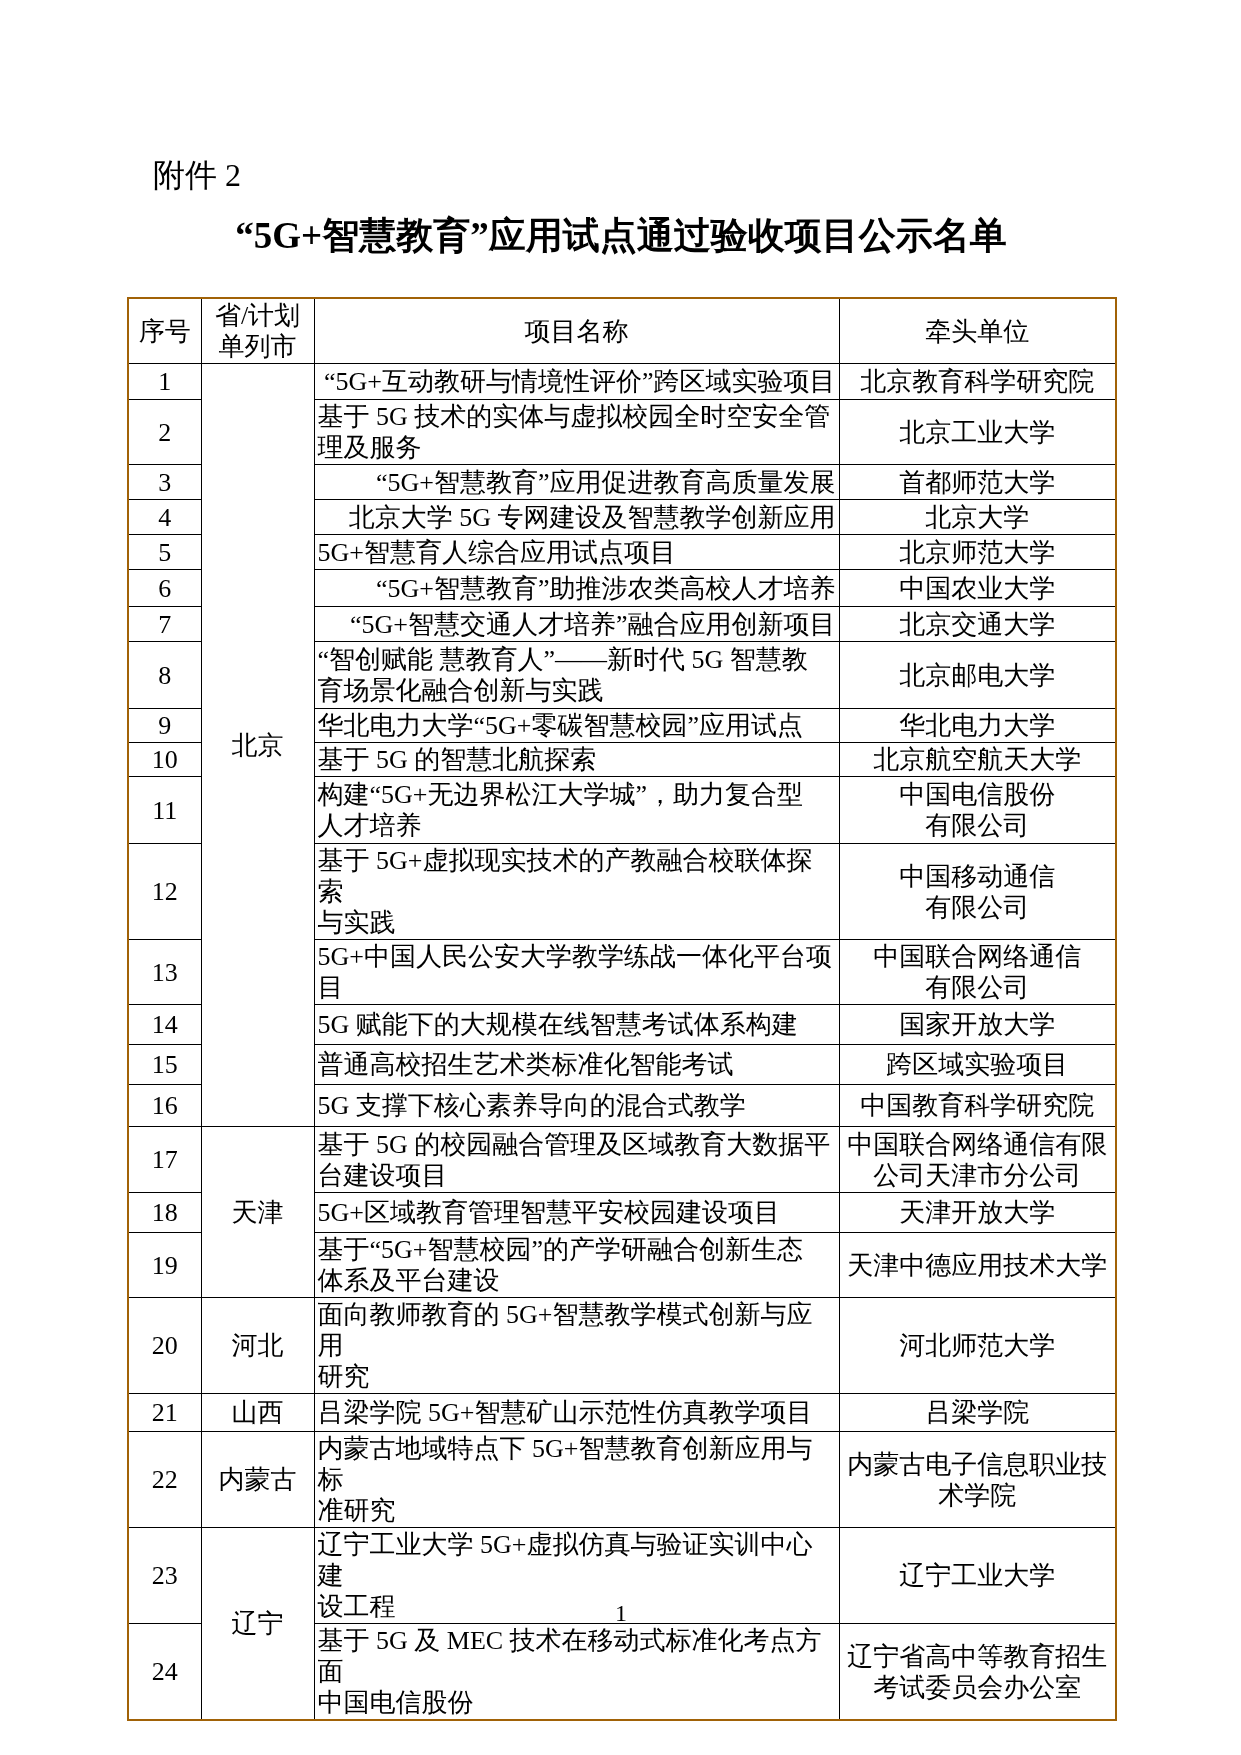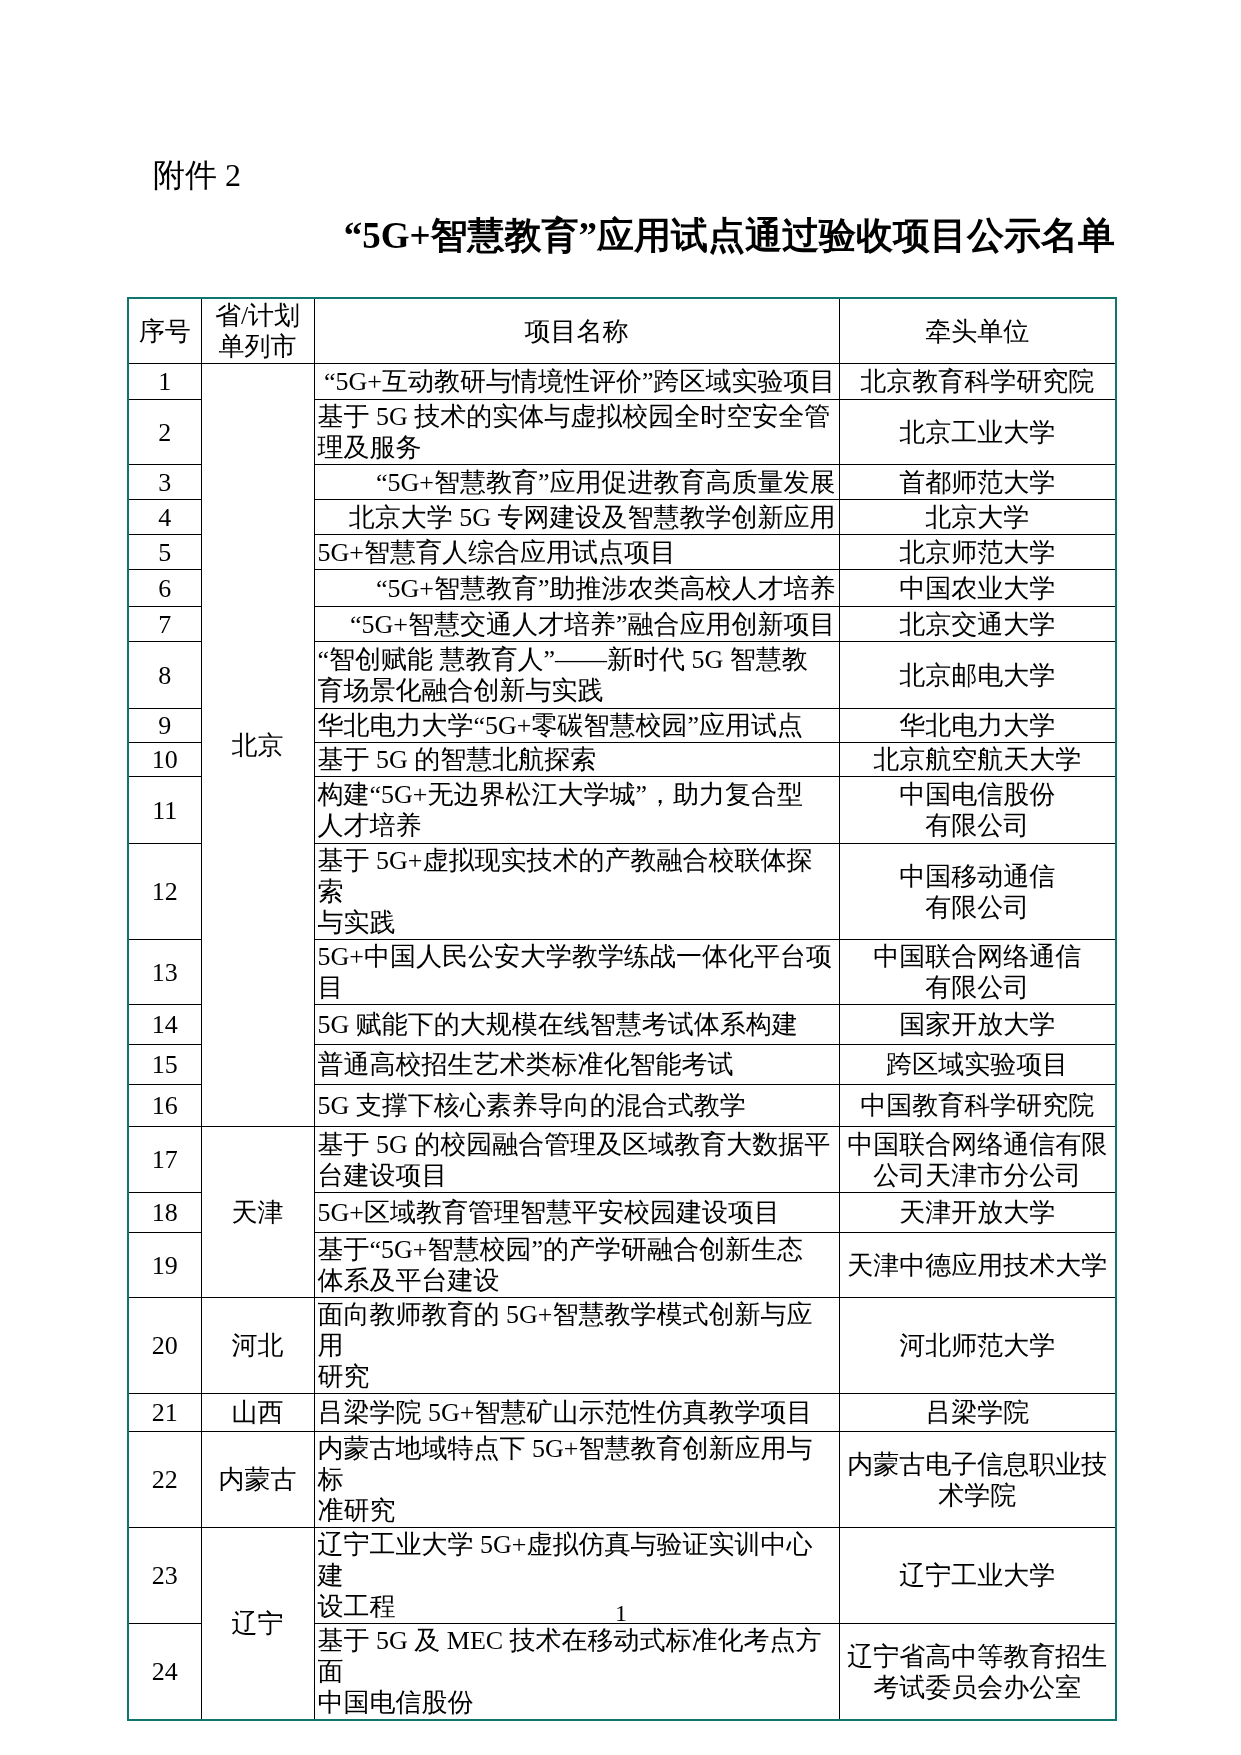--- a/index.html
+++ b/index.html
@@ -20,34 +20,34 @@
     top: 156px;
     font-size: 32px;
     line-height: 38px;
     white-space: pre;
   }
   .doc-title {
     position: absolute;
     left: 127px;
     top: 214px;
     width: 988px;
-    text-align: right;
+    text-align: center;
     font-size: 37px;
     line-height: 44px;
     font-weight: bold;
     white-space: nowrap;
   }
   table.projects {
     position: absolute;
     left: 127px;
     top: 297px;
     width: 988px;
     border-collapse: collapse;
     table-layout: fixed;
-    border: 2px solid #0f766e;
+    border: 2px solid #a16207;
   }
   .projects th, .projects td {
     border: 1.5px solid #000;
     font-size: 26px;
     line-height: 31px;
     font-weight: normal;
     padding: 1px 3px;
     vertical-align: middle;
     text-align: center;
     white-space: pre-line;

